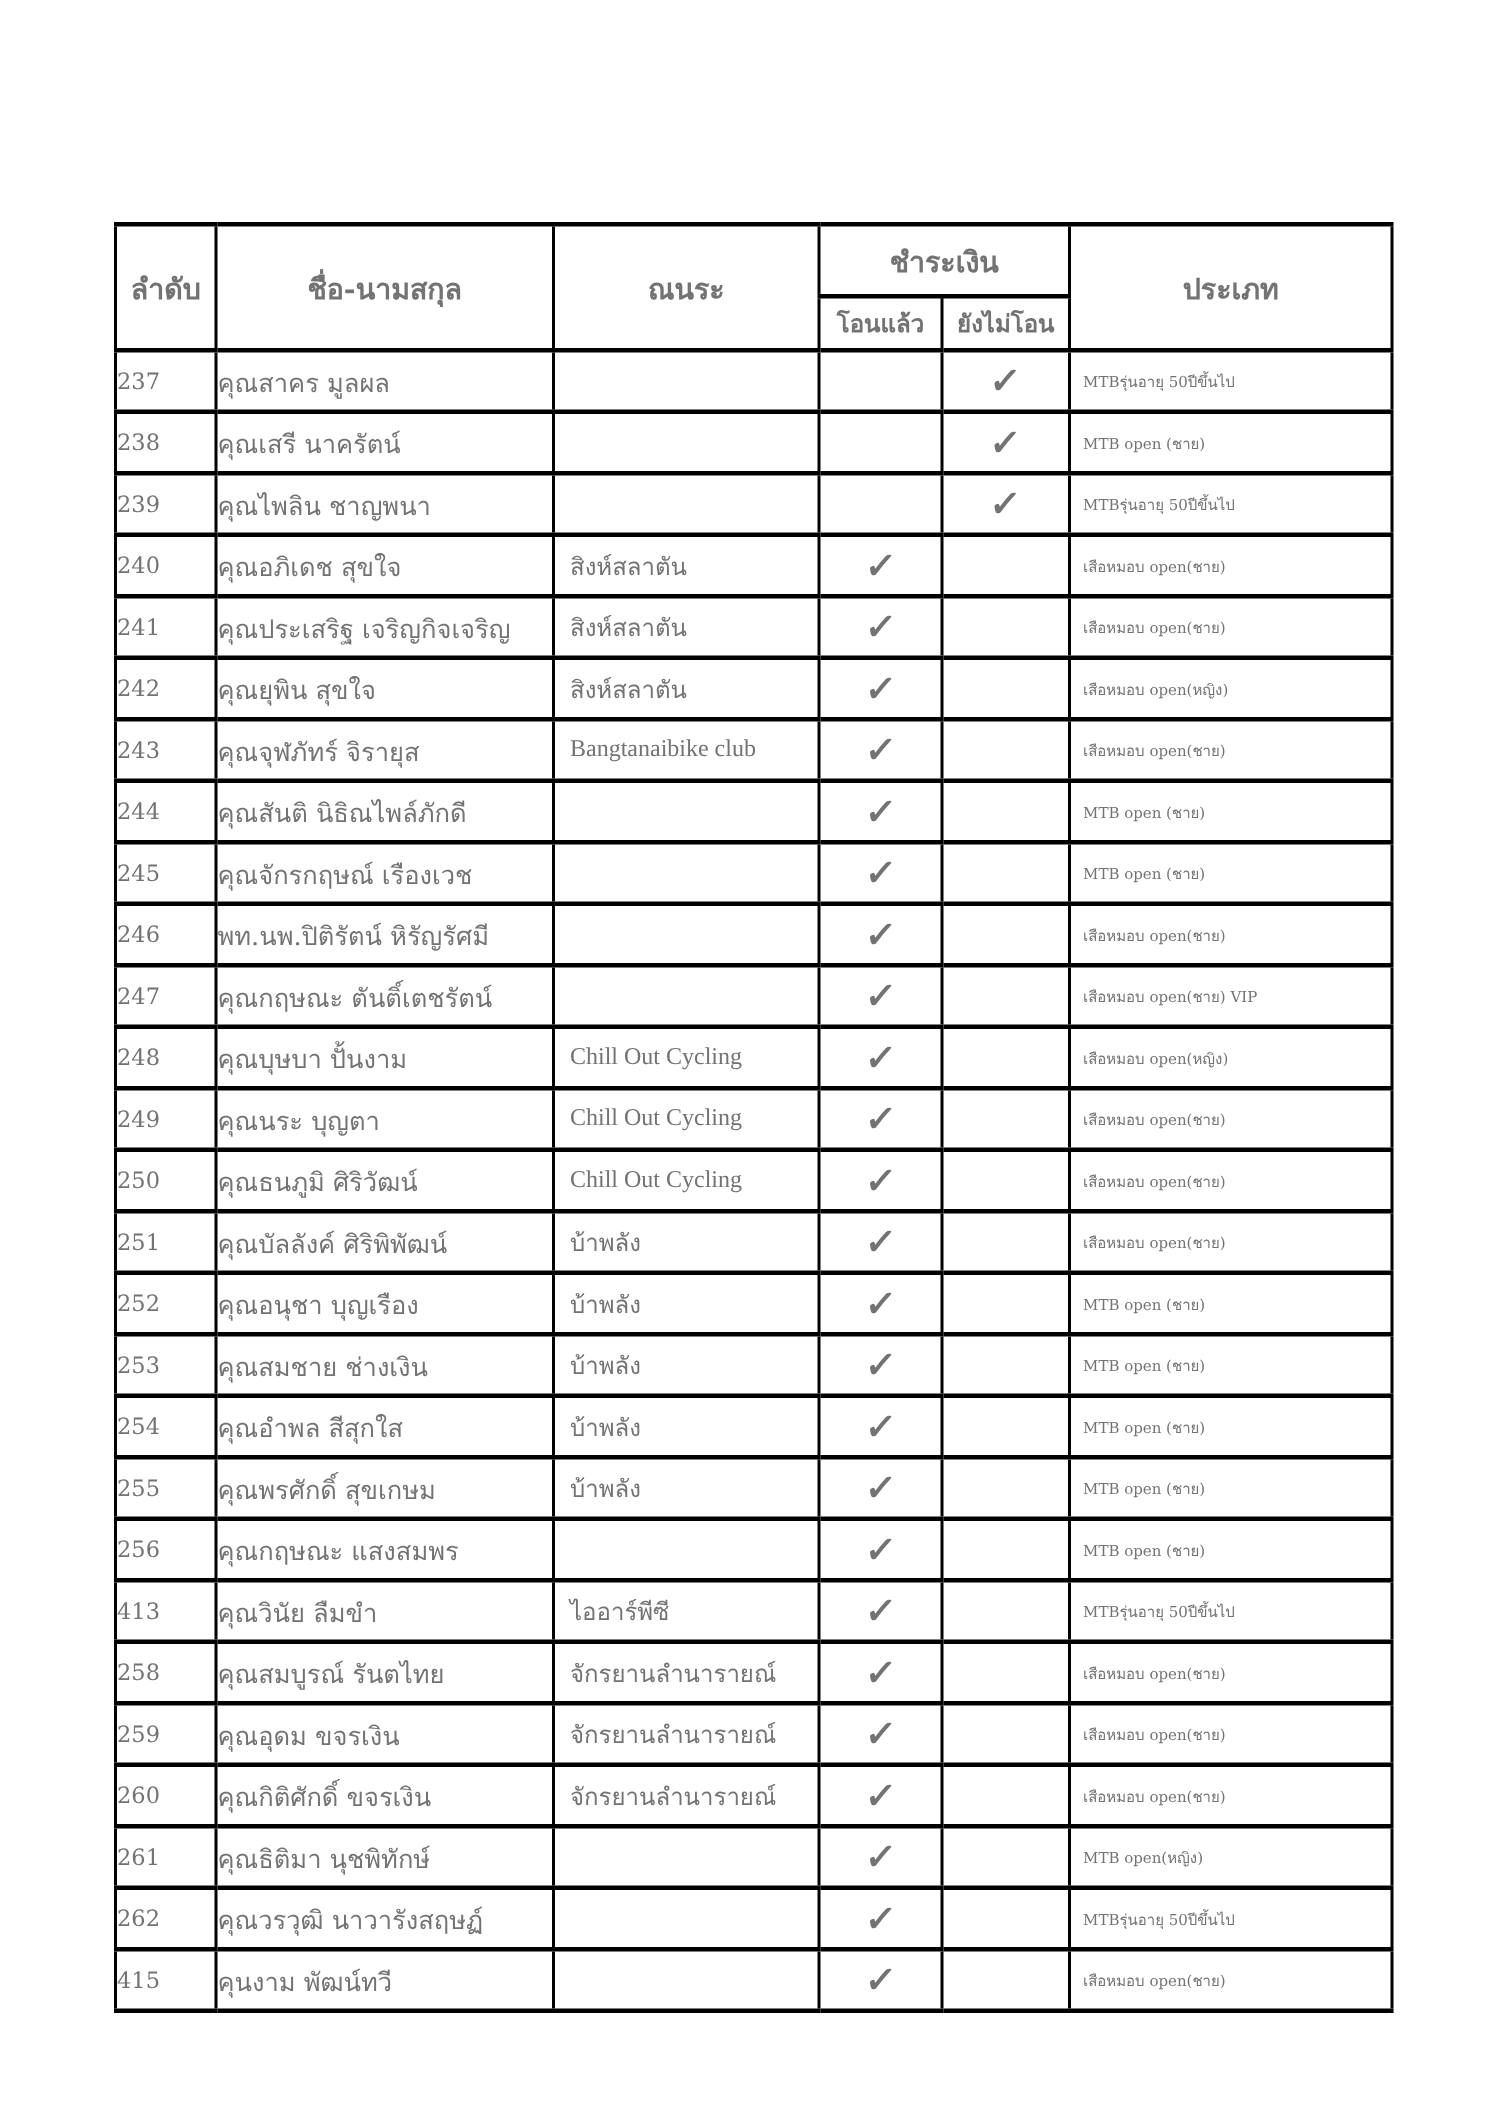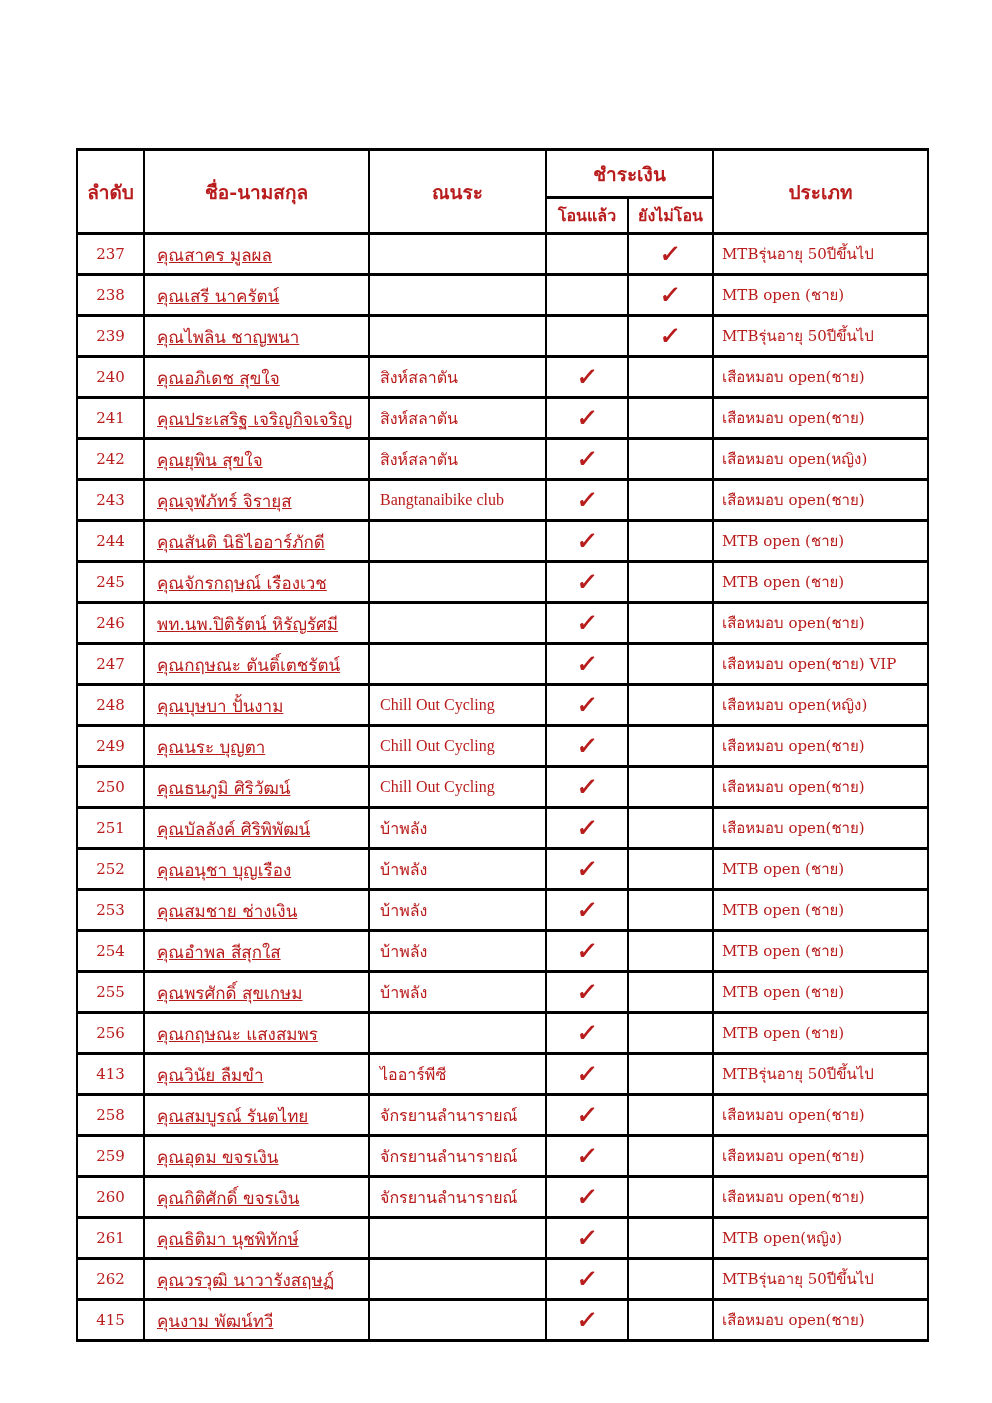--- a/index.html
+++ b/index.html
@@ -5,21 +5,21 @@
   html, body {
     margin: 0;
     padding: 0;
     background: #ffffff;
   }
   .page {
     position: relative;
     width: 984px;
     height: 1403px;
     background: #ffffff;
-    color: #b91c1c;
+    color: #737373;
     font-family: "DejaVu Serif", "Liberation Serif", serif;
   }
   table.reg-table {
     position: absolute;
     left: 76px;
     top: 148px;
     width: 851px;
     border-collapse: collapse;
     table-layout: fixed;
   }
@@ -43,45 +43,42 @@
     height: 33px;
   }
   .reg-table tr.head-top th {
     height: 45px;
   }
   .reg-table td {
     height: 38px;
     font-size: 17px;
   }
   td.c-no {
-    text-align: center;
     font-size: 15px;
   }
   td.c-name {
-    padding-left: 12px;
-    text-decoration: underline;
   }
   td.c-club {
     padding-left: 10px;
     font-size: 16px;
     font-family: Liberation Serif, serif;
   }
   td.c-check {
     text-align: center;
   }
   td.c-check .check {
     font-size: 24px;
     font-weight: bold;
     line-height: 1;
     display: inline-block;
     transform: skewX(-6deg);
   }
   td.c-cat {
     padding-left: 8px;
-    font-size: 15px;
+    font-size: 10px;
   }
 </style>
 </head>
 <body>
 
 <div class="page">
   <table class="reg-table">
     <colgroup>
       <col style="width:67px">
       <col style="width:225px">
@@ -155,21 +152,21 @@
         <tr>
           <td class="c-no">243</td>
           <td class="c-name">คุณจุฬภัทร์ จิรายุส</td>
           <td class="c-club">Bangtanaibike club</td>
           <td class="c-check"><span class="check">✓</span></td>
           <td class="c-check"></td>
           <td class="c-cat">เสือหมอบ open(ชาย)</td>
         </tr>
         <tr>
           <td class="c-no">244</td>
-          <td class="c-name">คุณสันติ นิธิไออาร์ภักดี</td>
+          <td class="c-name">คุณสันติ นิธิณไพล์ภักดี</td>
           <td class="c-club"></td>
           <td class="c-check"><span class="check">✓</span></td>
           <td class="c-check"></td>
           <td class="c-cat">MTB open (ชาย)</td>
         </tr>
         <tr>
           <td class="c-no">245</td>
           <td class="c-name">คุณจักรกฤษณ์ เรืองเวช</td>
           <td class="c-club"></td>
           <td class="c-check"><span class="check">✓</span></td>

